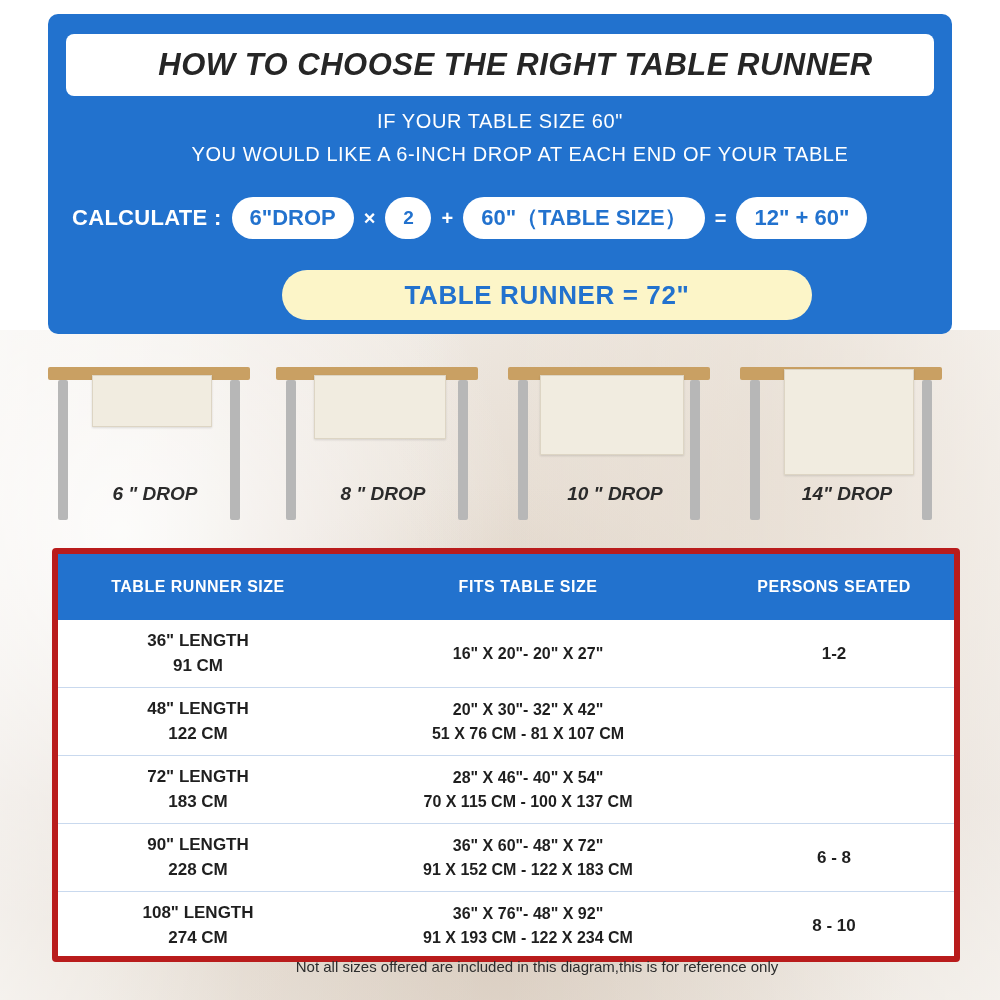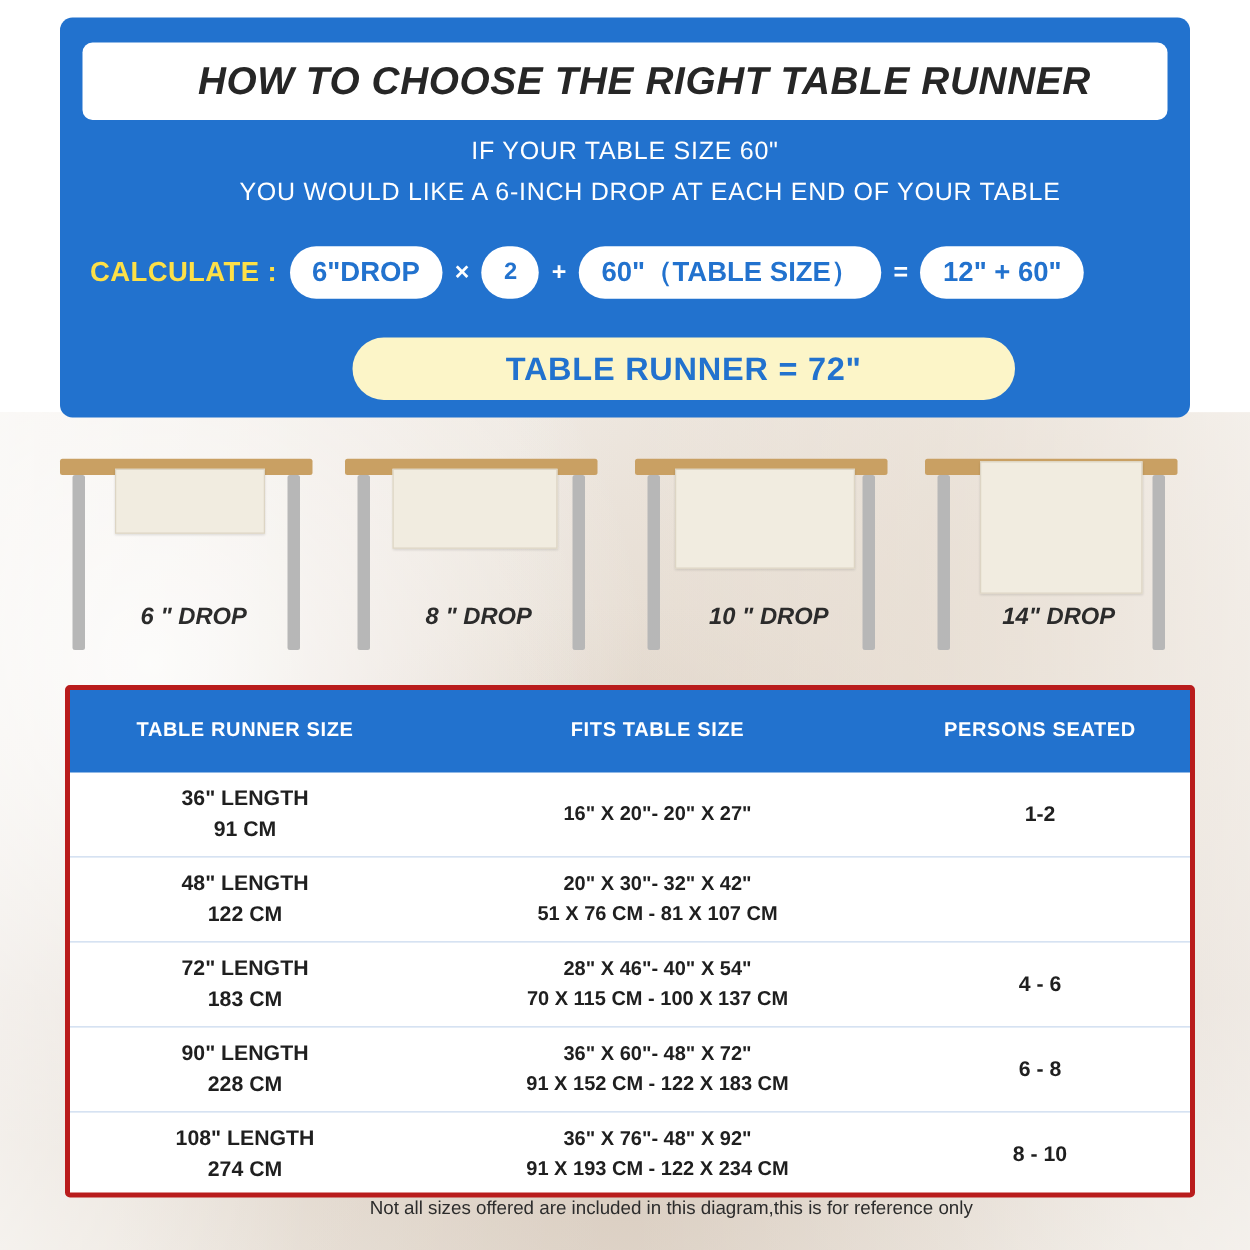--- a/index.html
+++ b/index.html
@@ -76,21 +76,21 @@
 
   .calc-row {
     position: absolute;
     left: 24px; top: 182px;
     width: 856px; height: 44px;
     display: flex;
     align-items: center;
     gap: 10px;
   }
   .calc-label {
-    color: #fde047;
+    color: #ffffff;
     font-weight: bold;
     font-size: 22px;
     letter-spacing: 0.3px;
     white-space: nowrap;
   }
   .pill {
     background: #ffffff;
     color: #2272ce;
     font-weight: bold;
     border-radius: 22px;
@@ -171,21 +171,21 @@
     font-size: 19px;
     color: #2b2b2b;
   }
 
   
   .size-table {
     position: absolute;
     left: 52px; top: 548px;
     width: 896px; height: 402px;
     background: #ffffff;
-    border: 4px solid #b91c1c;
+    border: 6px solid #b91c1c;
     border-radius: 4px;
     overflow: hidden;
   }
   .thead {
     display: flex;
     height: 66px;
     background: #2272ce;
     color: #ffffff;
   }
   .thead div {
@@ -327,23 +327,20 @@
 
   <div class="trow">
     <div class="col1">
       <span class="cell-a">72" LENGTH</span>
       <span class="cell-a unit">183 CM</span>
     </div>
     <div class="col2">
       <span class="cell-b">28" X 46"- 40" X 54"</span>
       <span class="cell-b">70 X 115 CM - 100 X 137 CM</span>
     </div>
-    <div class="col3">
-      <span class="cell-c">4 - 6</span>
-    </div>
   </div>
 
   <div class="trow">
     <div class="col1">
       <span class="cell-a">90" LENGTH</span>
       <span class="cell-a unit">228 CM</span>
     </div>
     <div class="col2">
       <span class="cell-b">36" X 60"- 48" X 72"</span>
       <span class="cell-b">91 X 152 CM - 122 X 183 CM</span>

